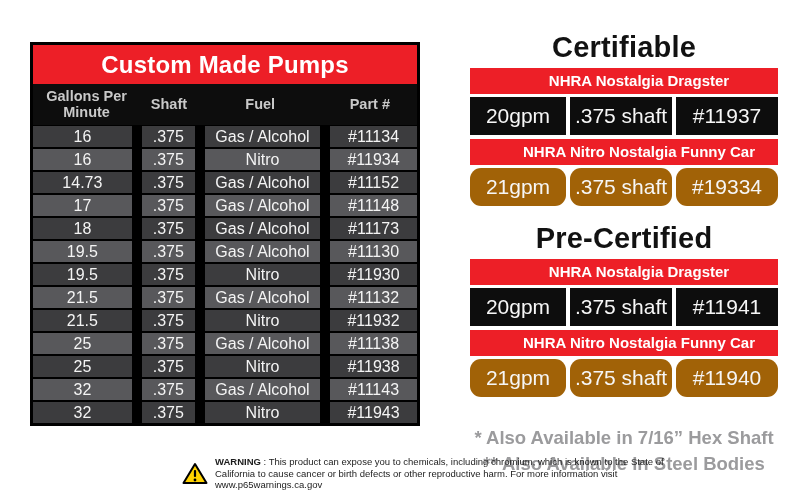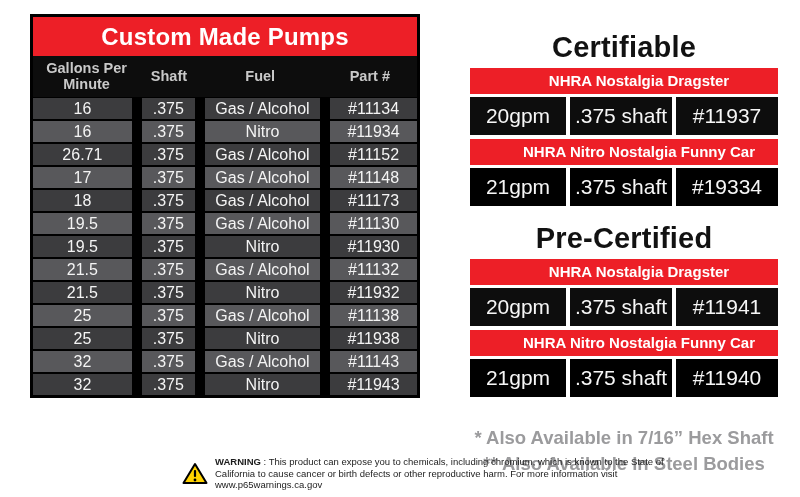--- a/index.html
+++ b/index.html
@@ -5,21 +5,21 @@
   * { margin:0; padding:0; box-sizing:border-box; }
   html,body { background:#fff; }
   body { font-family:"Liberation Sans","DejaVu Sans",sans-serif; }
   #stage {
     position:relative; width:800px; height:497px; background:#ffffff;
     overflow:hidden;
   }
 
   
   .pump-table {
-    position:absolute; left:30px; top:14px; width:390px;
+    position:absolute; left:30px; top:42px; width:390px;
     border:3px solid #000; background:#000;
   }
   .pump-title {
     height:39px; background:#ED1F27; color:#fff;
     font-weight:bold; font-size:24px; line-height:39px; text-align:center;
     letter-spacing:.2px;
   }
   .pump-header {
     display:grid; grid-template-columns:108fr 58fr 126fr 95fr;
     background:#0D0D0D; height:41px; align-items:center;
@@ -56,21 +56,21 @@
   }
   .specrow {
     margin-top:3px; height:38px;
     display:grid; grid-template-columns:32fr 34fr 34fr; column-gap:4px;
   }
   .specrow .speccell {
     display:flex; align-items:center; justify-content:center;
     color:#F6F6F6; font-size:21px;
   }
   .specrow.black .speccell { background:#0D0D0D; }
-  .specrow.gray  .speccell { background:#000000; }
+  .specrow.gray  .speccell { background:#a16207;border-radius:11px; }
   .section + .section { margin-top:15px; }
 
   
   .footnotes { margin-top:28px; text-align:center; }
   .footnote {
     color:#9B9B9D; font-weight:bold; font-size:18.5px; line-height:26px;
   }
 
   
   .warning {
@@ -103,21 +103,21 @@
           <div class="tcell">Gas / Alcohol</div>
           <div class="tcell">#11134</div>
         </div>
         <div class="trow light">
           <div class="tcell">16</div>
           <div class="tcell">.375</div>
           <div class="tcell">Nitro</div>
           <div class="tcell">#11934</div>
         </div>
         <div class="trow dark">
-          <div class="tcell">26.71</div>
+          <div class="tcell">14.73</div>
           <div class="tcell">.375</div>
           <div class="tcell">Gas / Alcohol</div>
           <div class="tcell">#11152</div>
         </div>
         <div class="trow light">
           <div class="tcell">17</div>
           <div class="tcell">.375</div>
           <div class="tcell">Gas / Alcohol</div>
           <div class="tcell">#11148</div>
         </div>

